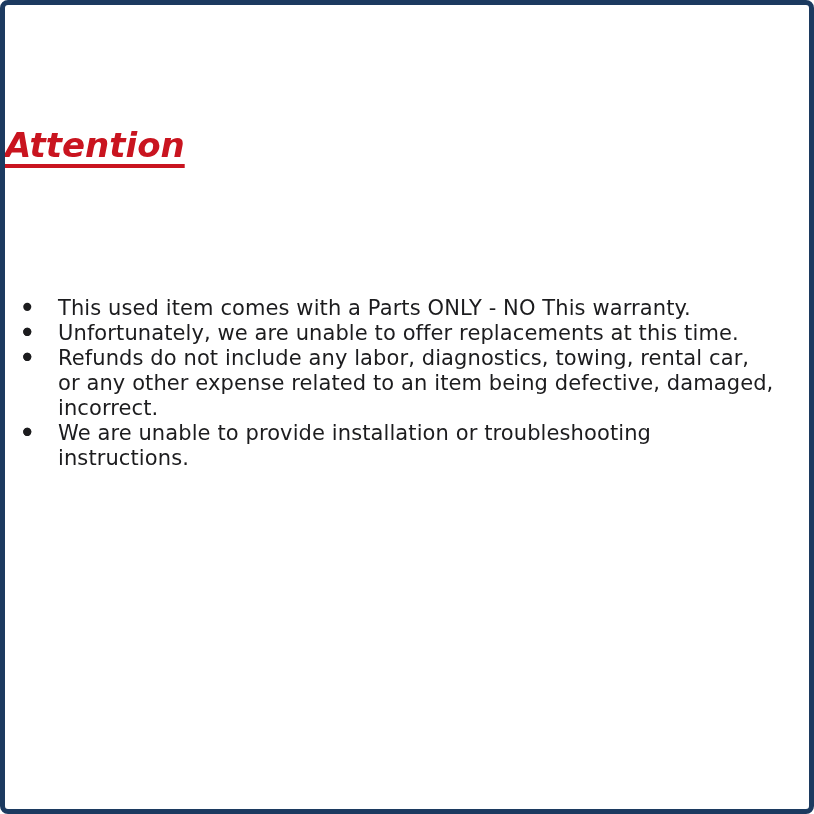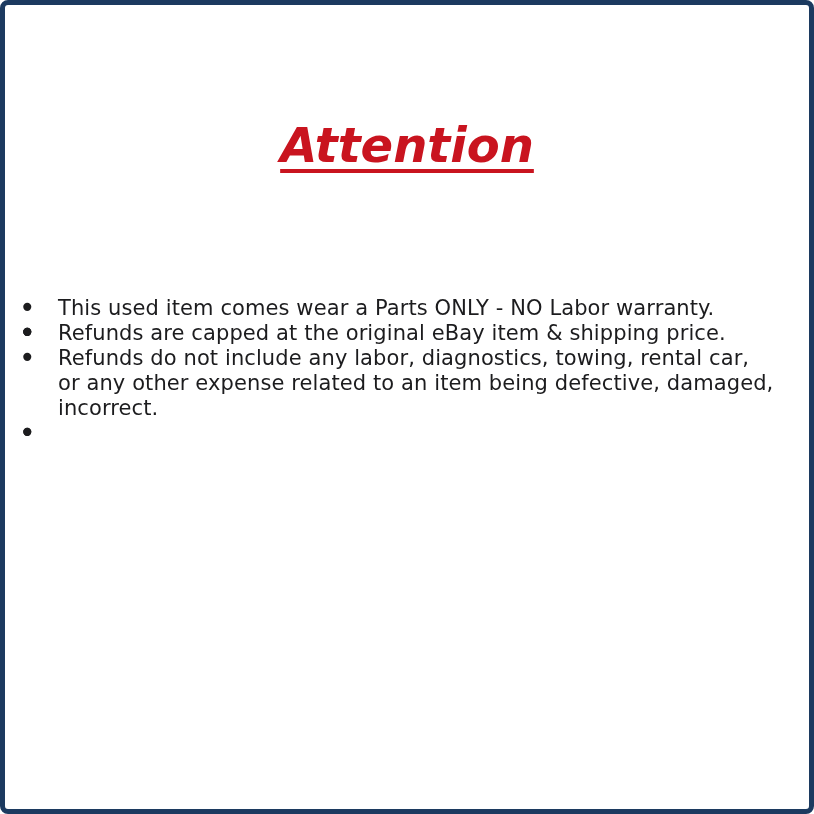--- a/index.html
+++ b/index.html
@@ -12,23 +12,23 @@
     width: 814px;
     height: 814px;
     background: var(--background-color, #ffffff);
     border: 5px solid var(--border-color, #1c3a60);
     border-radius: 8px;
     overflow: hidden;
     font-family: "DejaVu Sans", "Liberation Sans", sans-serif;
   }
   .heading {
     margin: 113px 0 0 0;
-    text-align: center;
+    text-align: left;
     font-family: "DejaVu Sans", "Liberation Sans", sans-serif;
-    font-size: 48px;
+    font-size: 34px;
     line-height: 54px;
     font-weight: bold;
     font-style: italic;
     color: var(--heading-color, #c9141f);
     text-decoration: underline;
     text-decoration-thickness: 4px;
     text-underline-offset: 7px;
   }
   ul.bullets {
     margin: 124px 0 0 0;
@@ -56,37 +56,38 @@
 </head>
 <body>
 
 <div class="page">
 
   <h1 class="heading">Attention</h1>
 
   <ul class="bullets">
     <li>
       <span class="bullet">•</span>
-      <span class="text">This used item comes wear a Parts ONLY - NO Labor warranty.</span>
+      <span class="text">This used item comes with a Parts ONLY - NO This warranty.</span>
     </li>
     <li>
       <span class="bullet">•</span>
     </li>
     <li>
       <span class="bullet">•</span>
+      <span class="text">Unfortunately, we are unable to offer replacements at this time.</span>
     </li>
     <li>
       <span class="bullet">•</span>
-      <span class="text">Refunds are capped at the original eBay item &amp; shipping price.</span>
     </li>
     <li>
       <span class="bullet">•</span>
       <span class="text">Refunds do not include any labor, diagnostics, towing, rental car,<br>or any other expense related to an item being defective, damaged,<br>incorrect.</span>
     </li>
     <li>
       <span class="bullet">•</span>
     </li>
     <li>
       <span class="bullet">•</span>
+      <span class="text">We are unable to provide installation or troubleshooting<br>instructions.</span>
     </li>
   </ul>
 
 </div>
 
 </body></html>

